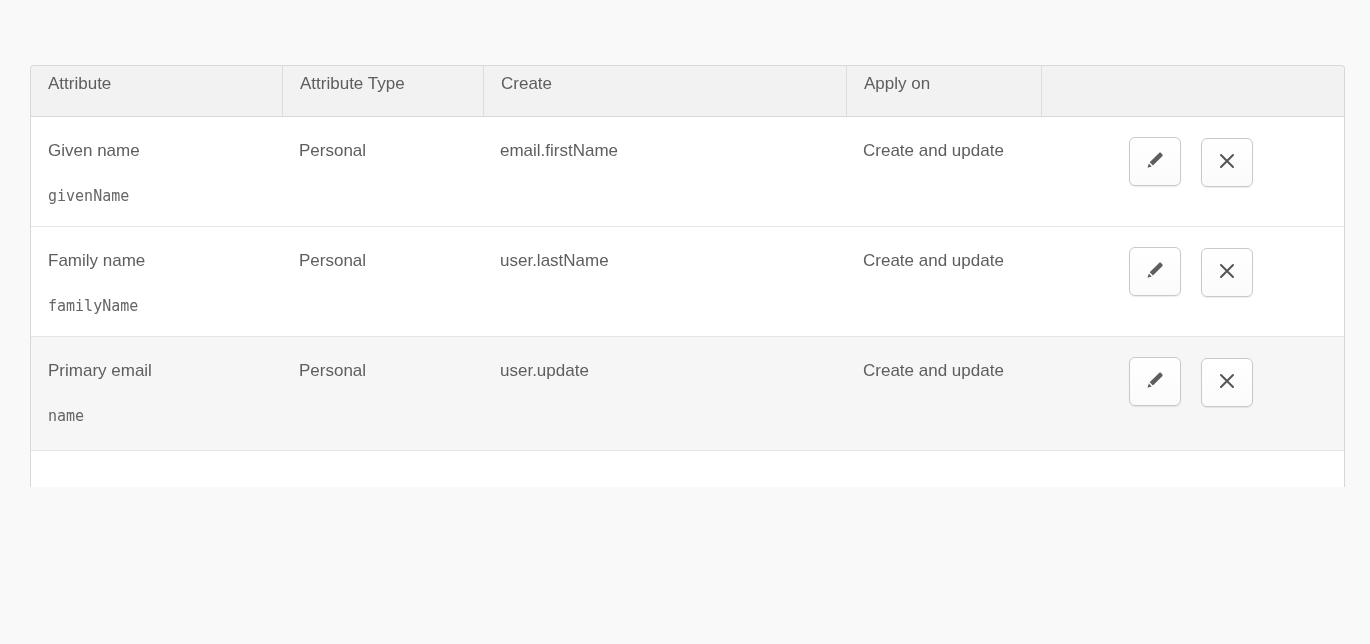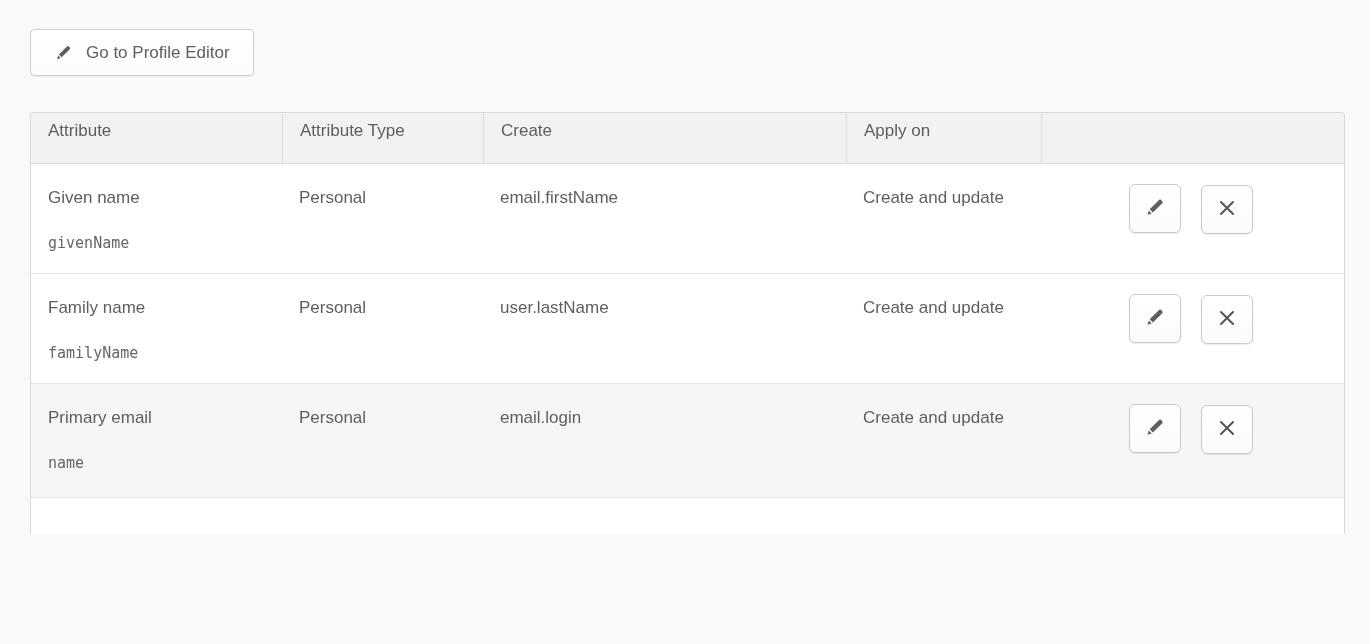--- a/index.html
+++ b/index.html
@@ -95,29 +95,20 @@
     cursor: pointer;
     box-shadow: 0 1px 1px rgba(0,0,0,0.08);
     margin-right: 20px;
     padding: 0;
   }
 </style>
 </head>
 <body>
 
 <div class="toolbar">
-  <button class="btn">
-    <span class="ico">
-      <svg width="19" height="19" viewBox="0 0 20 20">
-        <path d="M5.2 12.1 L13.7 3.6 C14.2 3.1 15.0 3.1 15.5 3.6 L16.6 4.7 C17.1 5.2 17.1 6.0 16.6 6.5 L8.1 15.0 Z" fill="#5e5e5e"></path>
-        <path d="M4.4 13.2 L7.0 15.8 L3.2 17.0 Z" fill="#5e5e5e"></path>
-      </svg>
-    </span>
-    <span>Go to Profile Editor</span>
-  </button>
 </div>
 
 <div class="table-wrap">
   <table class="attr-table">
     <colgroup>
       <col style="width:251px">
         <col style="width:201px">
         <col style="width:363px">
         <col style="width:195px">
         <col>
@@ -185,21 +176,21 @@
           </button>
         </td>
       </tr>
 
       <tr class="row-shaded">
         <td>
           <div class="attr-label">Primary email</div>
           <div class="attr-name">name</div>
         </td>
         <td>Personal</td>
-        <td>email.login</td>
+        <td>user.update</td>
         <td>Create and update</td>
         <td class="cell-actions">
           <button class="icon-btn">
             <span>
               <svg width="22" height="22" viewBox="0 0 20 20">
                 <path d="M5.2 12.1 L13.7 3.6 C14.2 3.1 15.0 3.1 15.5 3.6 L16.6 4.7 C17.1 5.2 17.1 6.0 16.6 6.5 L8.1 15.0 Z" fill="#5e5e5e"></path>
                 <path d="M4.4 13.2 L7.0 15.8 L3.2 17.0 Z" fill="#5e5e5e"></path>
               </svg>
             </span>
           </button><button class="icon-btn">

